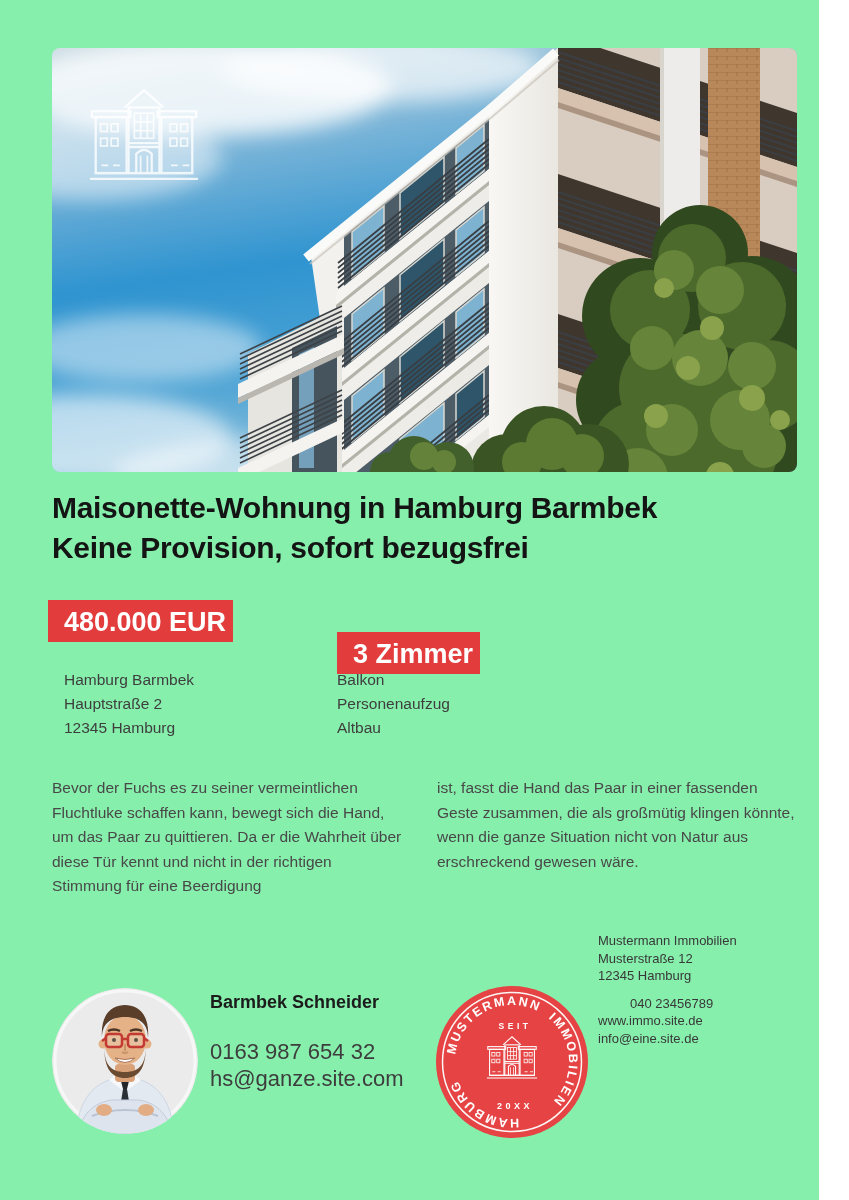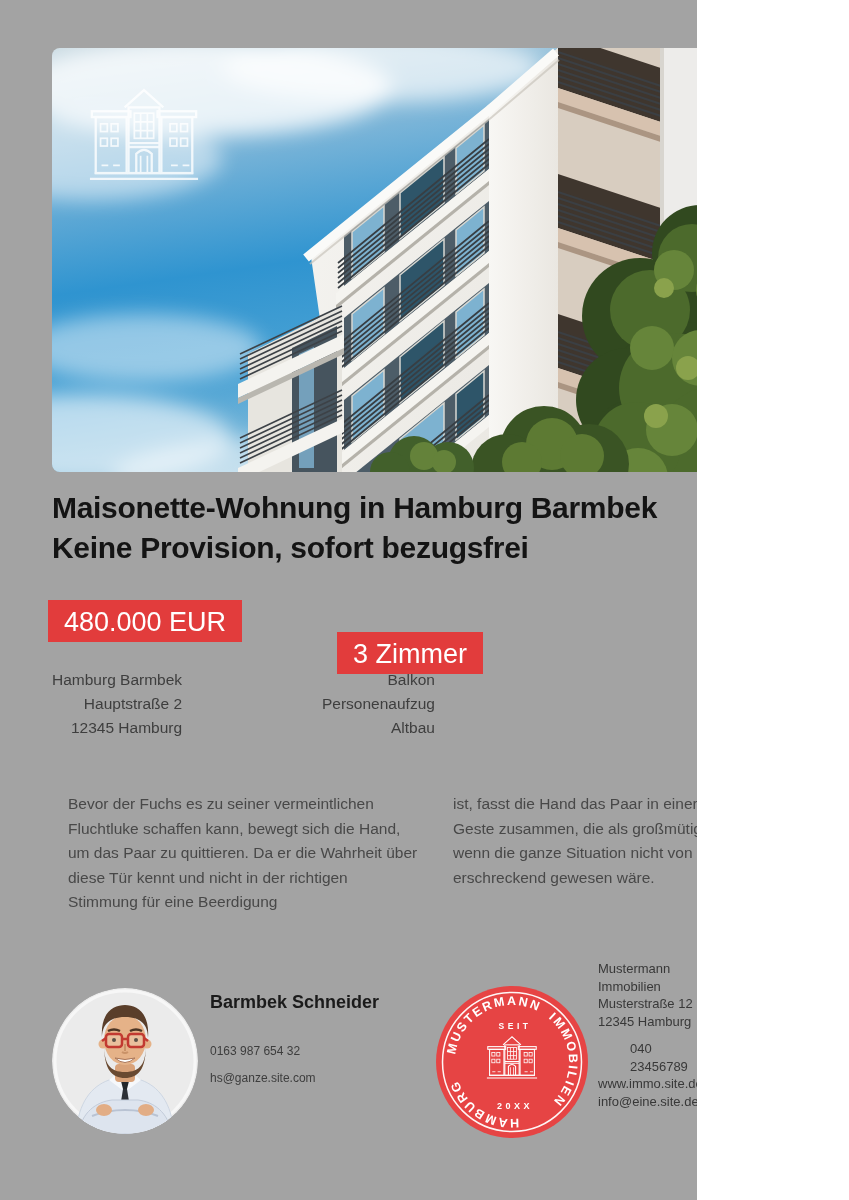--- a/index.html
+++ b/index.html
@@ -1,39 +1,39 @@
 <!DOCTYPE html>
 <html><head>
 <meta charset="utf-8">
 <style>
   html,body{margin:0;padding:0;background:#ffffff;}
-  .page{position:relative;width:697px;height:1200px;background:#a3a3a3;overflow:hidden;
+  .page{position:relative;width:819px;height:1200px;background:#86efac;overflow:hidden;
         font-family:"Liberation Sans","DejaVu Sans",sans-serif;}
   .photo{position:absolute;left:52px;top:48px;width:745px;height:424px;border-radius:8px;overflow:hidden;}
   .photo svg.scene{display:block;width:745px;height:424px;}
   .watermark{position:absolute;left:36px;top:36px;width:112px;height:97px;opacity:.8;}
   .title{position:absolute;left:52px;top:488px;margin:0;font-size:30px;font-weight:bold;
          color:#141414;line-height:40px;letter-spacing:-0.3px;}
   .badge{position:absolute;top:600px;height:42px;box-sizing:border-box;background:#e23c3c;color:#ffffff;
-         font-size:27px;font-weight:normal;padding:3px 16px 0 16px;line-height:39px;white-space:nowrap;}
+         font-size:27px;font-weight:bold;padding:3px 7px 0 16px;line-height:39px;white-space:nowrap;}
   .badge-price{left:48px;}
   .badge-rooms{left:337px;margin-top:32px;}
   .badge-area{left:568px;}
   .addr{position:absolute;top:668px;font-size:15.5px;line-height:24px;color:#3e3e3e;}
-  .addr-loc{left:52px;text-align:right;}
-  .addr-feat{left:322px;text-align:right;}
-  .desc{position:absolute;top:776px;font-size:15.5px;line-height:24.5px;color:#484848;margin:16px;}
+  .addr-loc{left:64px;}
+  .addr-feat{left:337px;}
+  .desc{position:absolute;top:776px;font-size:15.5px;line-height:24.5px;color:#484848;margin:0;}
   .desc-1{left:52px;width:352px;}
   .desc-2{left:437px;width:362px;}
   .avatar{position:absolute;left:52px;top:988px;width:146px;height:146px;border-radius:50%;overflow:hidden;}
   .agent-name{position:absolute;left:210px;top:992px;font-size:18px;font-weight:bold;color:#1b1b1b;}
-  .agent-contact{position:absolute;left:210px;top:1038px;font-size:12px;line-height:27px;color:#3d3d3d;}
+  .agent-contact{position:absolute;left:210px;top:1038px;font-size:22px;line-height:27px;color:#3d3d3d;}
   .stamp{position:absolute;left:434px;top:984px;width:156px;height:156px;}
   .stamp text{font-family:"Liberation Sans","DejaVu Sans",sans-serif;}
-  .company{position:absolute;left:598px;top:960px;font-size:13px;line-height:17.5px;color:#383838;}
+  .company{position:absolute;left:598px;top:932px;font-size:13px;line-height:17.5px;color:#383838;}
   .company .grp2{margin-top:10px;margin-left:32px;}
 </style>
 </head>
 <body>
 
 <svg width="0" height="0" style="position:absolute" aria-hidden="true">
   <symbol id="bldg-icon" viewBox="0 0 116 100">
     <g fill="none" stroke="currentColor" stroke-width="2.4">
       <path d="M2 98 H114 M7 92 H109"></path>
       <rect x="4" y="28" width="40" height="6"></rect>

